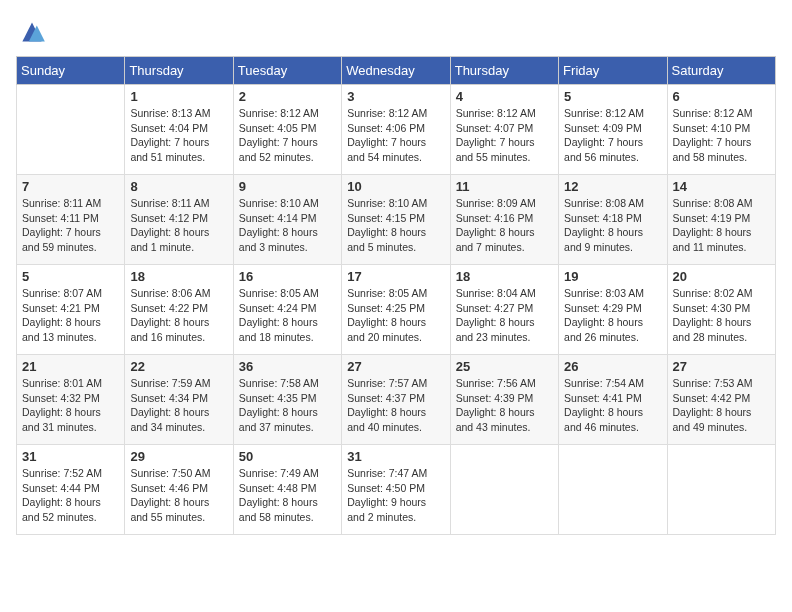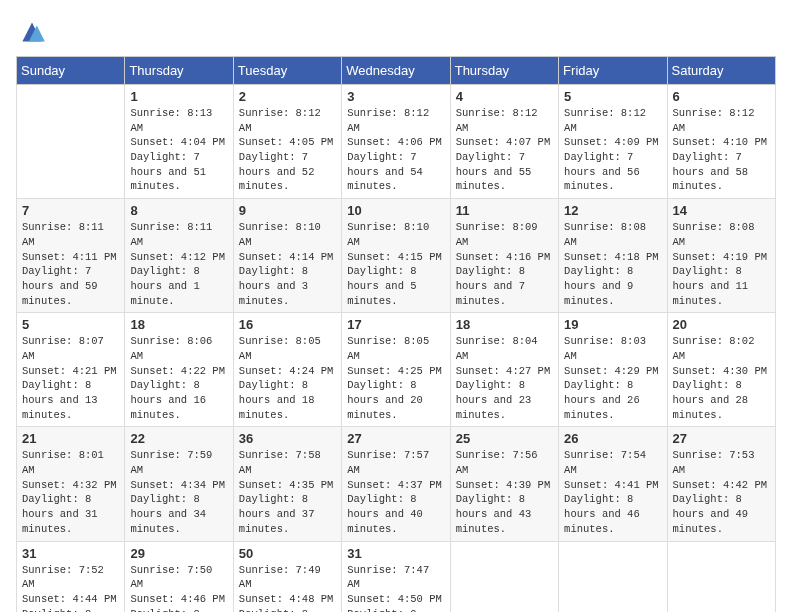--- a/index.html
+++ b/index.html
@@ -74,21 +74,20 @@
       font-size: 13px;
       font-weight: bold;
       color: #333;
       display: block;
       margin-bottom: 2px;
     }
     .day-info {
       font-size: 10.5px;
       color: #333;
       line-height: 1.4;
-      font-family: Liberation Mono, monospace;
     }
     tbody tr:nth-child(even) {
       background-color: #f7f7f7;
     }
     tbody tr:nth-child(odd) {
       background-color: #fff;
     }
   </style>
 </head>
 <body>

